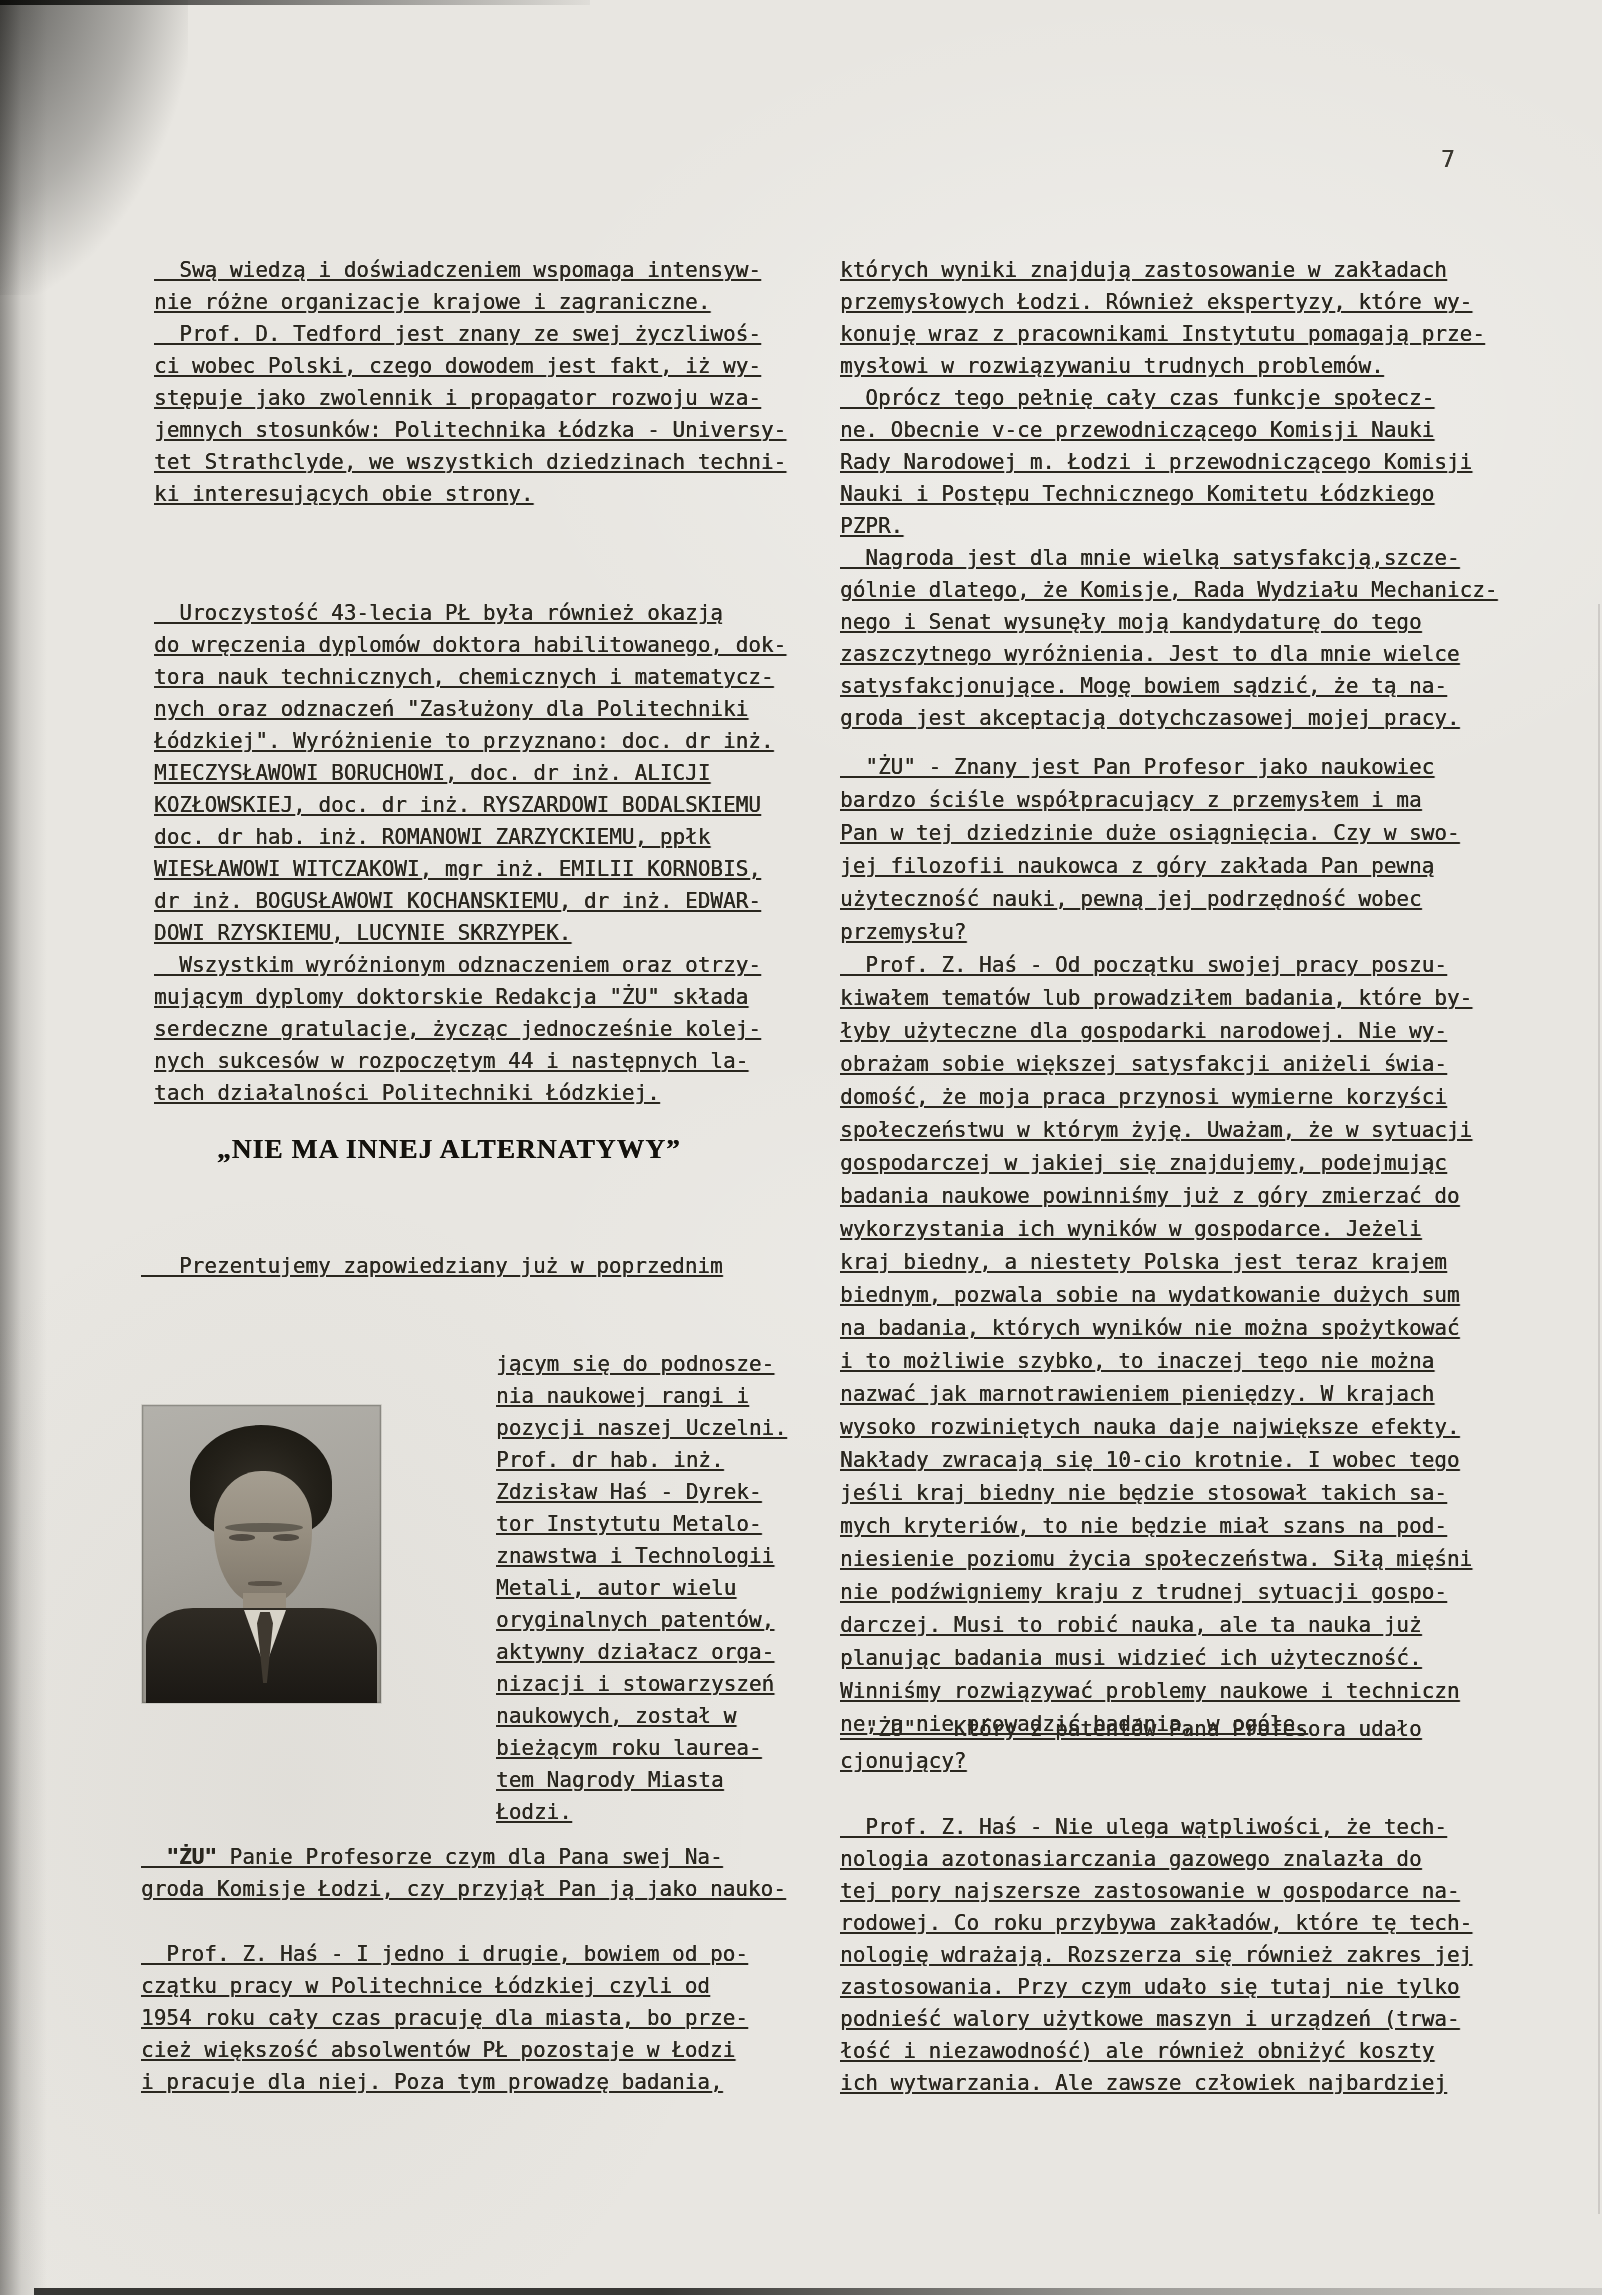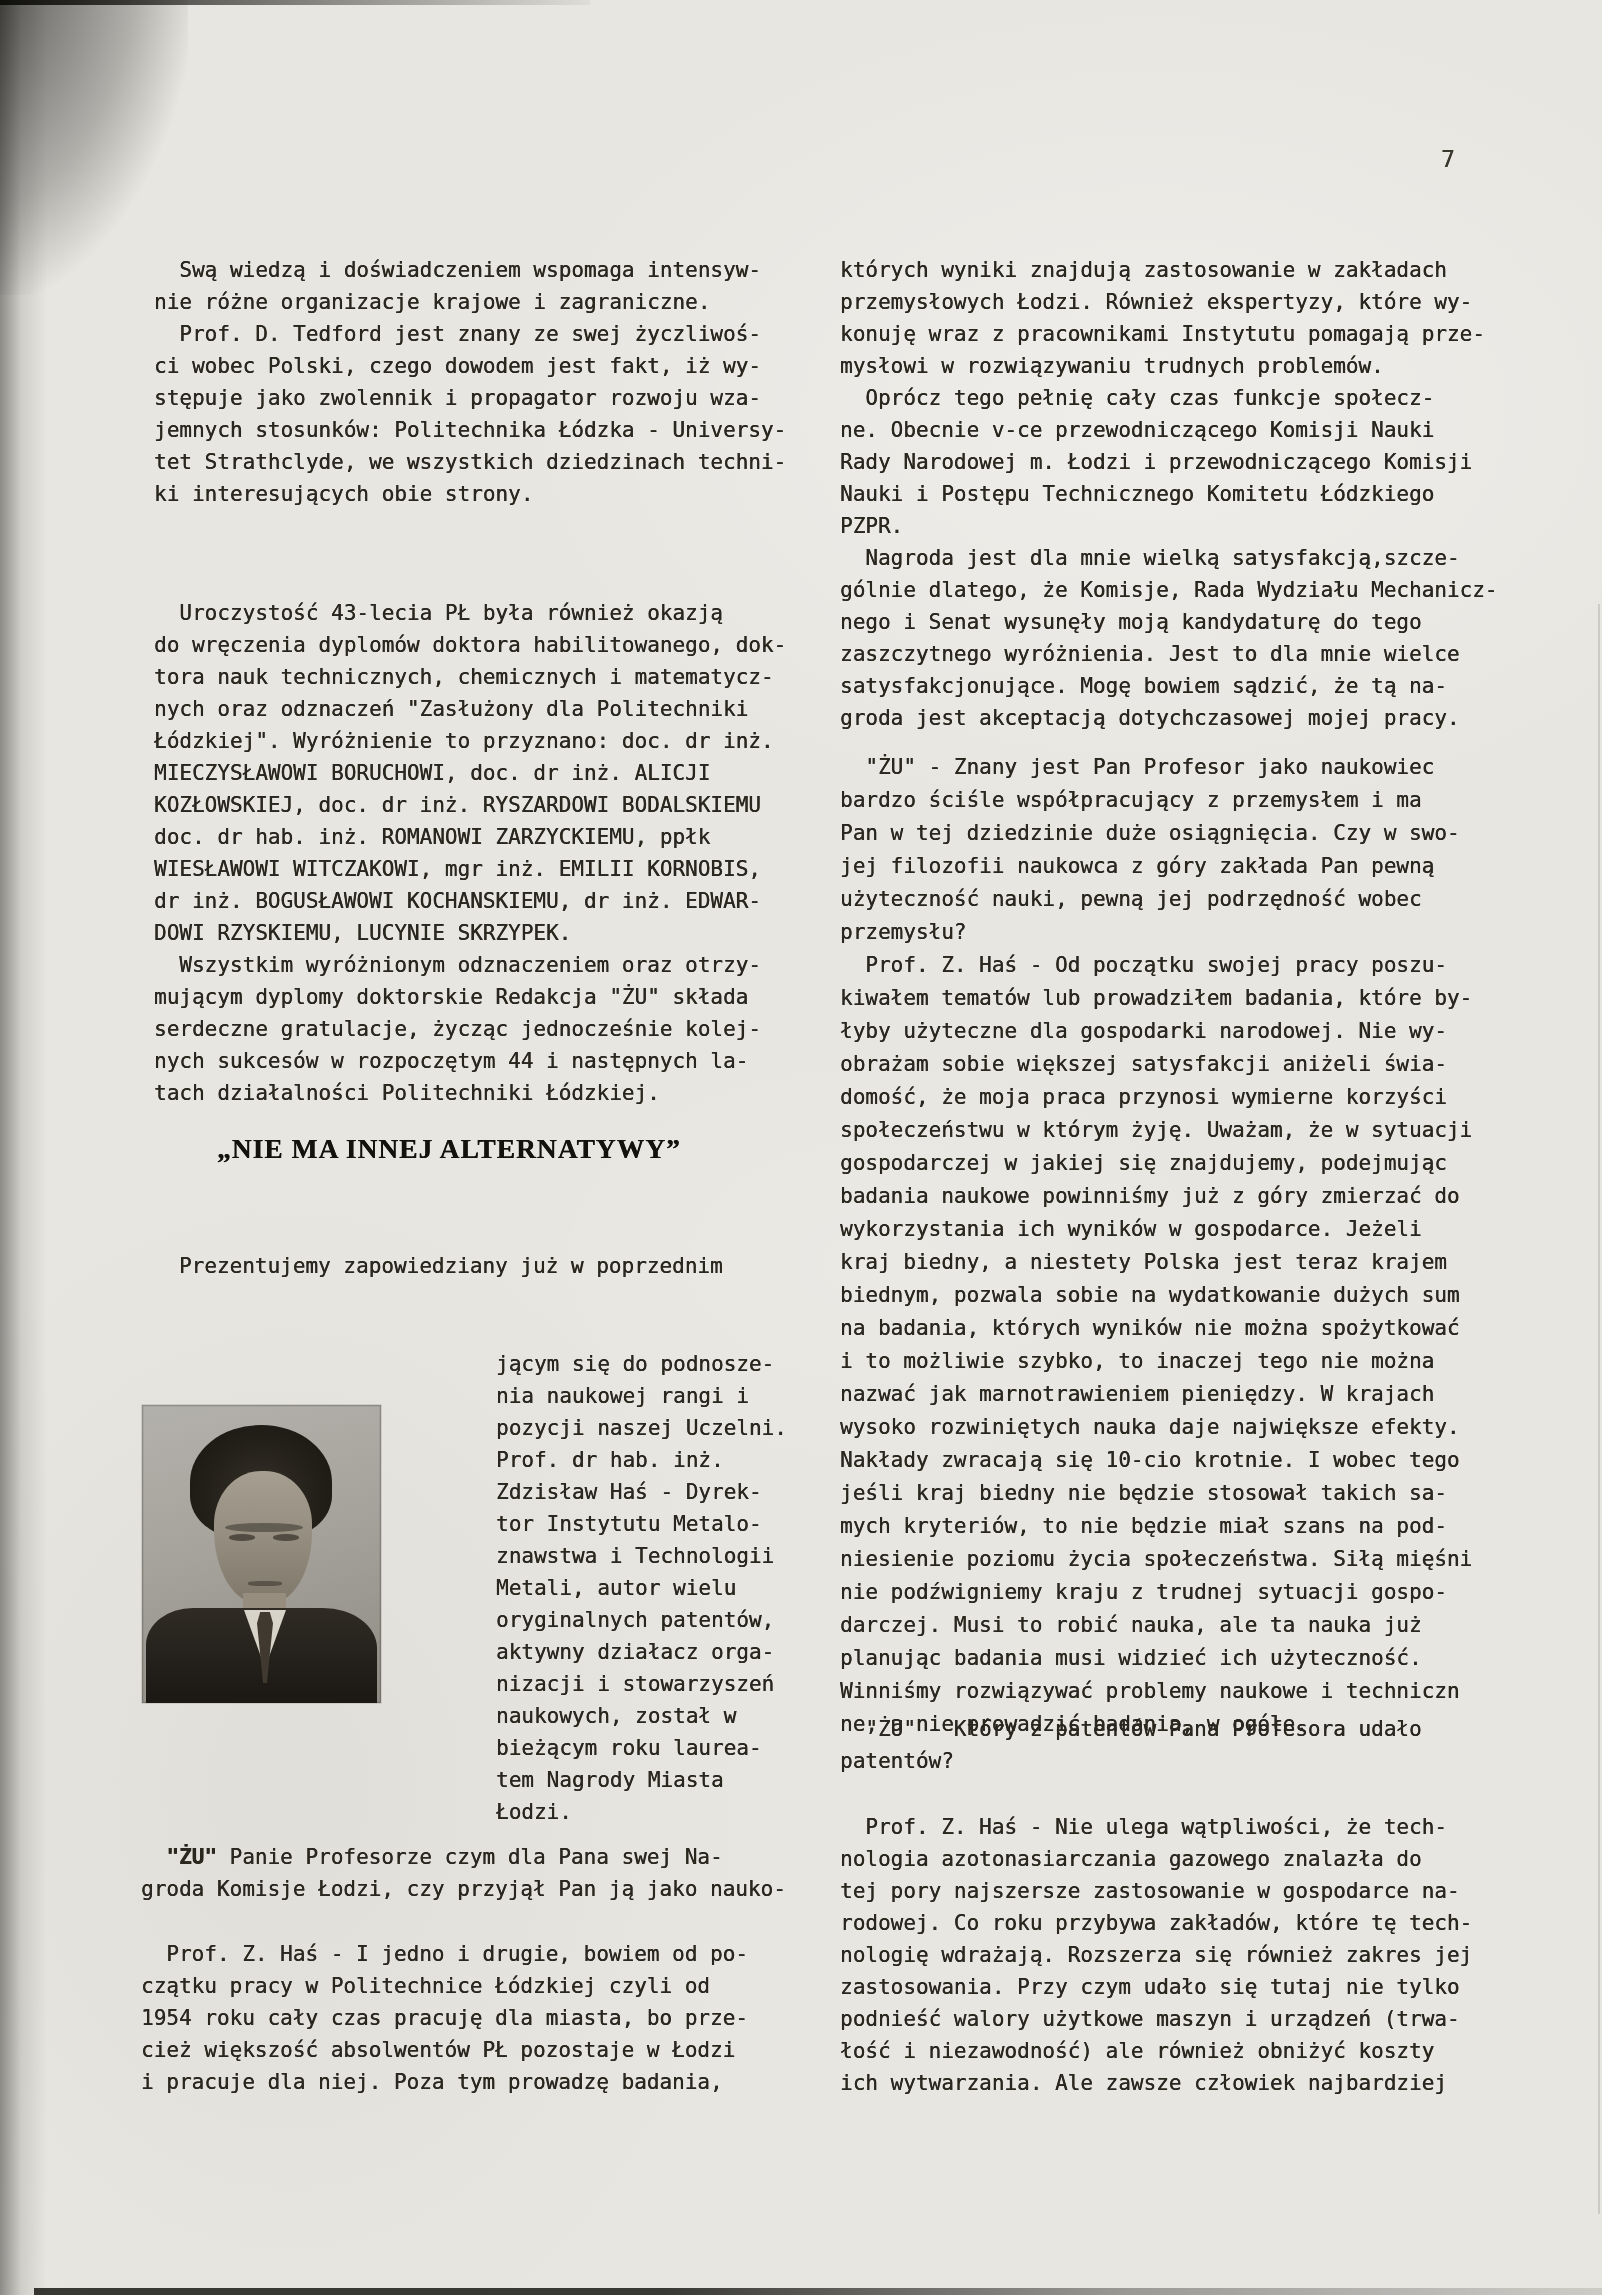--- a/index.html
+++ b/index.html
@@ -15,20 +15,21 @@
     font-family:"DejaVu Sans Mono", monospace;
     color:#29261f;
   }
   .tw{
     position:absolute;
     font-size:21px;
     line-height:32px;
     white-space:pre;
     color:#2a271f;
     text-shadow:0.3px 0 0 currentColor;
+    text-decoration:underline;
   }
   .tw .line{height:inherit;}
   .tw b{font-weight:bold;text-shadow:0.5px 0 0 currentColor;}
   .lh49{line-height:33px;}
   .headline{
     position:absolute;left:217px;top:1133px;
     font-family:"Liberation Serif", serif;
     font-weight:bold;font-size:27.5px;letter-spacing:1px;
     color:#14120d;white-space:pre;
     text-shadow:0.3px 0 0 currentColor;
@@ -142,17 +143,17 @@
     <div class="tie"></div>
   </div>
 
   <div class="tw" style="left:496px;top:1348px;"><div class="line">jącym się do podnosze-</div><div class="line">nia naukowej rangi i</div><div class="line">pozycji naszej Uczelni.</div><div class="line">Prof. dr hab. inż.</div><div class="line">Zdzisław Haś - Dyrek-</div><div class="line">tor Instytutu Metalo-</div><div class="line">znawstwa i Technologii</div><div class="line">Metali, autor wielu</div><div class="line">oryginalnych patentów,</div><div class="line">aktywny działacz orga-</div><div class="line">nizacji i stowarzyszeń</div><div class="line">naukowych, został w</div><div class="line">bieżącym roku laurea-</div><div class="line">tem Nagrody Miasta</div><div class="line">Łodzi.</div></div>
 
   <div class="tw" style="left:141px;top:1841px;"><div class="line"><b>  "ŻU"</b><span> Panie Profesorze czym dla Pana swej Na-</span></div><div class="line">groda Komisje Łodzi, czy przyjął Pan ją jako nauko-</div></div>
   <div class="tw" style="left:141px;top:1938px;"><div class="line">  Prof. Z. Haś - I jedno i drugie, bowiem od po-</div><div class="line">czątku pracy w Politechnice Łódzkiej czyli od</div><div class="line">1954 roku cały czas pracuję dla miasta, bo prze-</div><div class="line">cież większość absolwentów PŁ pozostaje w Łodzi</div><div class="line">i pracuje dla niej. Poza tym prowadzę badania,</div></div>
 
   <div class="tw" style="left:840px;top:254px;"><div class="line">których wyniki znajdują zastosowanie w zakładach</div><div class="line">przemysłowych Łodzi. Również ekspertyzy, które wy-</div><div class="line">konuję wraz z pracownikami Instytutu pomagają prze-</div><div class="line">mysłowi w rozwiązywaniu trudnych problemów.</div><div class="line">  Oprócz tego pełnię cały czas funkcje społecz-</div><div class="line">ne. Obecnie v-ce przewodniczącego Komisji Nauki</div><div class="line">Rady Narodowej m. Łodzi i przewodniczącego Komisji</div><div class="line">Nauki i Postępu Technicznego Komitetu Łódzkiego</div><div class="line">PZPR.</div><div class="line">  Nagroda jest dla mnie wielką satysfakcją,szcze-</div><div class="line">gólnie dlatego, że Komisje, Rada Wydziału Mechanicz-</div><div class="line">nego i Senat wysunęły moją kandydaturę do tego</div><div class="line">zaszczytnego wyróżnienia. Jest to dla mnie wielce</div><div class="line">satysfakcjonujące. Mogę bowiem sądzić, że tą na-</div><div class="line">groda jest akceptacją dotychczasowej mojej pracy.</div></div>
   <div class="tw lh49" style="left:840px;top:751px;"><div class="line">  "ŻU" - Znany jest Pan Profesor jako naukowiec</div><div class="line">bardzo ściśle współpracujący z przemysłem i ma</div><div class="line">Pan w tej dziedzinie duże osiągnięcia. Czy w swo-</div><div class="line">jej filozofii naukowca z góry zakłada Pan pewną</div><div class="line">użyteczność nauki, pewną jej podrzędność wobec</div><div class="line">przemysłu?</div><div class="line">  Prof. Z. Haś - Od początku swojej pracy poszu-</div><div class="line">kiwałem tematów lub prowadziłem badania, które by-</div><div class="line">łyby użyteczne dla gospodarki narodowej. Nie wy-</div><div class="line">obrażam sobie większej satysfakcji aniżeli świa-</div><div class="line">domość, że moja praca przynosi wymierne korzyści</div><div class="line">społeczeństwu w którym żyję. Uważam, że w sytuacji</div><div class="line">gospodarczej w jakiej się znajdujemy, podejmując</div><div class="line">badania naukowe powinniśmy już z góry zmierzać do</div><div class="line">wykorzystania ich wyników w gospodarce. Jeżeli</div><div class="line">kraj biedny, a niestety Polska jest teraz krajem</div><div class="line">biednym, pozwala sobie na wydatkowanie dużych sum</div><div class="line">na badania, których wyników nie można spożytkować</div><div class="line">i to możliwie szybko, to inaczej tego nie można</div><div class="line">nazwać jak marnotrawieniem pieniędzy. W krajach</div><div class="line">wysoko rozwiniętych nauka daje największe efekty.</div><div class="line">Nakłady zwracają się 10-cio krotnie. I wobec tego</div><div class="line">jeśli kraj biedny nie będzie stosował takich sa-</div><div class="line">mych kryteriów, to nie będzie miał szans na pod-</div><div class="line">niesienie poziomu życia społeczeństwa. Siłą mięśni</div><div class="line">nie podźwigniemy kraju z trudnej sytuacji gospo-</div><div class="line">darczej. Musi to robić nauka, ale ta nauka już</div><div class="line">planując badania musi widzieć ich użyteczność.</div><div class="line">Winniśmy rozwiązywać problemy naukowe i techniczn</div><div class="line">ne, a nie prowadzić badania, w ogóle.</div></div>
-  <div class="tw" style="left:840px;top:1713px;"><div class="line">  "ŻU" - Który z patentów Pana Profesora udało</div><div class="line">patentów?</div></div>
+  <div class="tw" style="left:840px;top:1713px;"><div class="line">  "ŻU" - Który z patentów Pana Profesora udało</div><div class="line">cjonujący?</div></div>
   <div class="tw" style="left:840px;top:1811px;"><div class="line">  Prof. Z. Haś - Nie ulega wątpliwości, że tech-</div><div class="line">nologia azotonasiarczania gazowego znalazła do</div><div class="line">tej pory najszersze zastosowanie w gospodarce na-</div><div class="line">rodowej. Co roku przybywa zakładów, które tę tech-</div><div class="line">nologię wdrażają. Rozszerza się również zakres jej</div><div class="line">zastosowania. Przy czym udało się tutaj nie tylko</div><div class="line">podnieść walory użytkowe maszyn i urządzeń (trwa-</div><div class="line">łość i niezawodność) ale również obniżyć koszty</div><div class="line">ich wytwarzania. Ale zawsze człowiek najbardziej</div></div>
 
 </div>
 
 
 </body></html>

